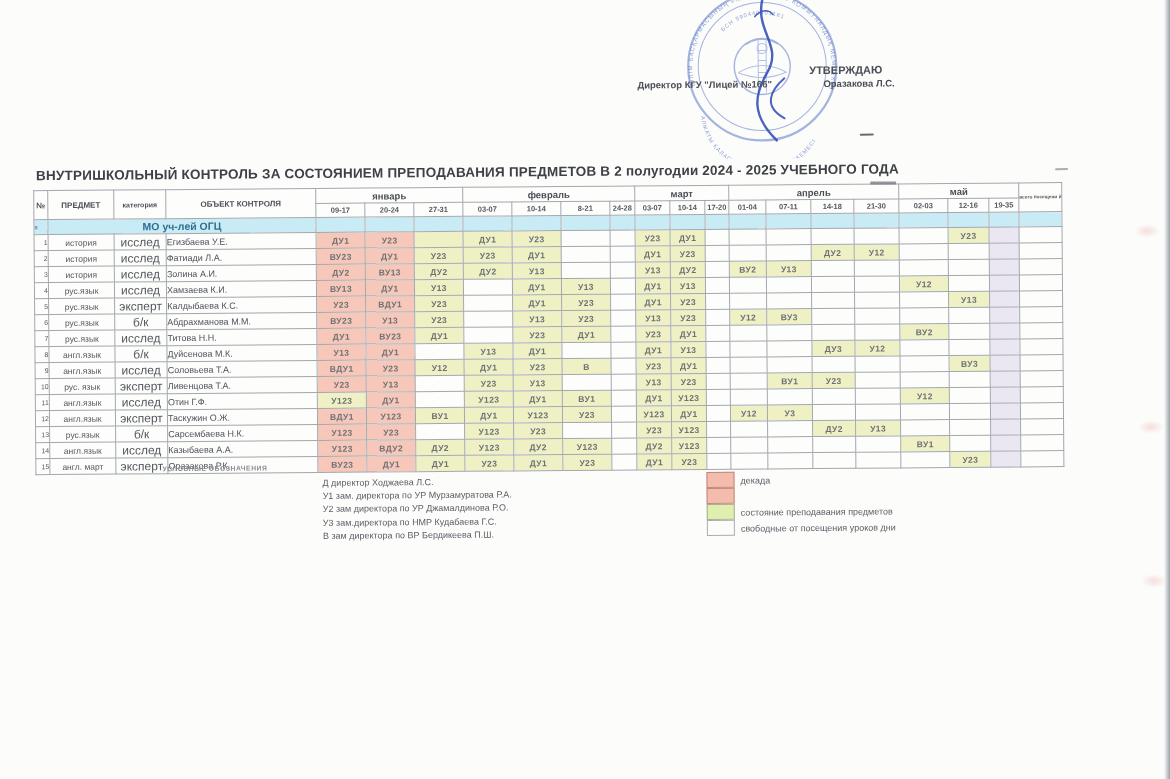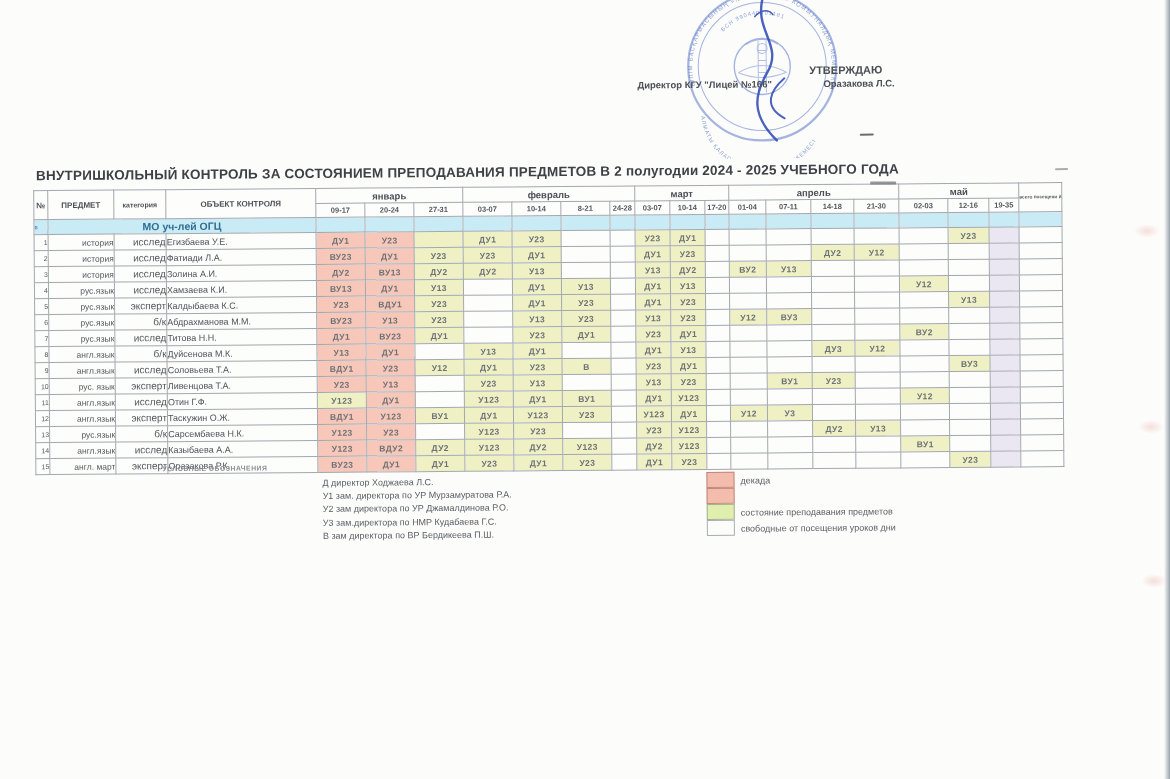--- a/index.html
+++ b/index.html
@@ -25,22 +25,22 @@
   table.ctrl th,table.ctrl td{border:1px solid #a2a8ae;padding:0;overflow:hidden;white-space:nowrap;}
   .h-left{font-size:8px;font-weight:bold;color:#4c5056;text-align:center;}
   .h-cat{font-size:7px;}
   .h-month{font-size:9.5px;font-weight:bold;color:#4c5056;text-align:center;height:14px;}
   .h-date{font-size:7.5px;font-weight:bold;color:#54585d;text-align:center;height:13px;}
   .h-total{font-size:4.8px;line-height:1.1;color:#55595e;text-align:center;white-space:pre-line;font-weight:bold;}
   .g-cell{background:#c9ebf5;height:14px;}
   .g-label{background:#c9ebf5;font-size:10.5px;font-weight:bold;color:#2f6e92;text-align:center;}
   .g-num{background:#c9ebf5;font-size:6px;color:#4a7ab0;text-align:left;padding-left:1px;}
   .t-num{font-size:7px;color:#55595e;text-align:right;padding-right:1px;}
-  .t-sub{font-size:8.5px;color:#54585d;text-align:right;padding-left:2px;}
-  .t-cat{font-size:10px;color:#54585d;text-align:right;padding-left:2px;}
+  .t-sub{font-size:8.5px;color:#54585d;text-align:center;padding-left:2px;}
+  .t-cat{font-size:12px;color:#54585d;text-align:center;padding-left:2px;}
   .t-name{font-size:9px;color:#4f535a;text-align:left;padding-left:3px;}
   td.val{font-size:8.5px;font-weight:bold;color:#6e7277;text-align:center;letter-spacing:.4px;height:15px;}
   .c-p{background:#f7c8b9;}
   .c-g{background:#eff1c5;}
   .c-l{background:#eae6f2;}
   .c-w{background:#fdfdfc;}
   
   .legend-heading{position:absolute;left:162px;top:466px;font-size:6.8px;font-weight:bold;
     color:#8a8e93;letter-spacing:.5px;}
   .legend-codes{position:absolute;left:322px;top:479px;font-size:9px;color:#5a5e64;line-height:13.2px;}

